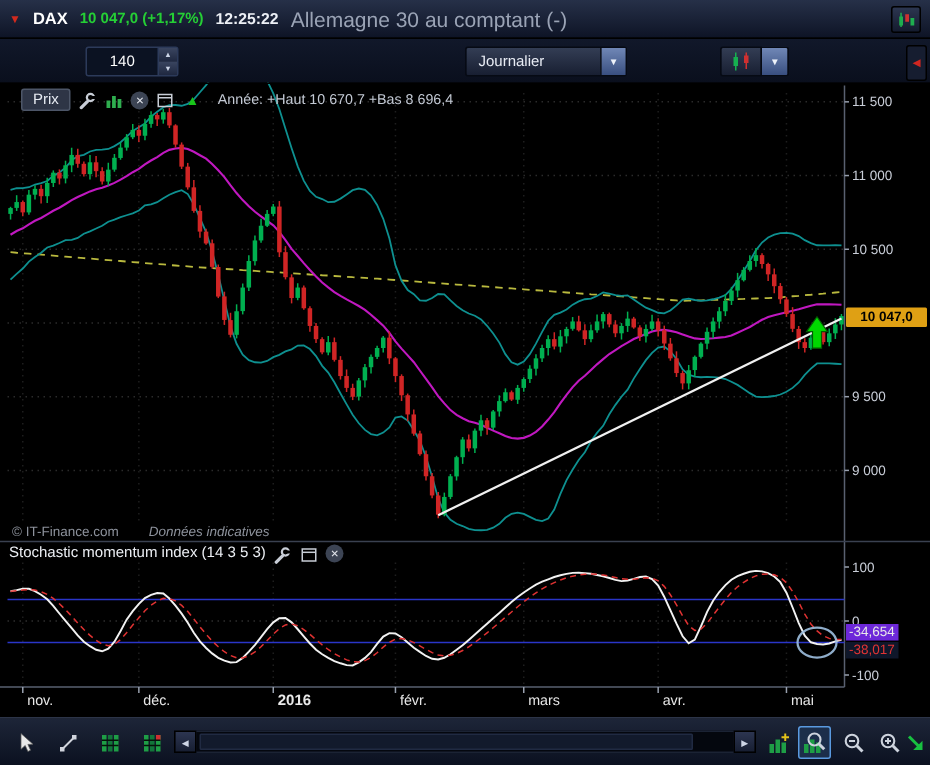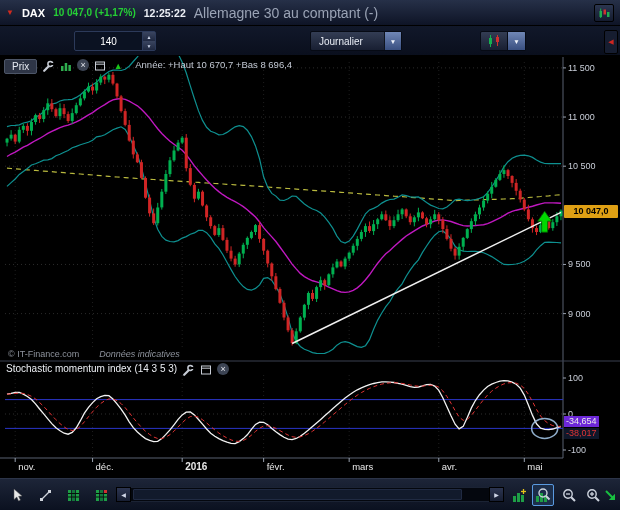--- a/index.html
+++ b/index.html
@@ -15,21 +15,21 @@
   .quote{color:#25cf35;font-weight:bold;font-size:10px}
   .time{color:#eceff5;font-weight:bold;font-size:10.5px}
   .desc{color:#9aa3b5;font-size:14px}
   .tb-right{margin-left:auto;display:flex;align-items:center}
   .mini-btn{width:20px;height:18px;background:linear-gradient(#2c3650,#141b2e);
     border:1px solid #000;border-radius:2px;display:flex;align-items:center;justify-content:center}
 
   
   .toolbar2{position:absolute;left:0;top:26px;width:620px;height:30px;z-index:5;
     background:linear-gradient(#11182a,#0a0f1d);border-bottom:1px solid #000}
-  .spin{position:absolute;left:74px;top:5px;width:82px;height:20px;background:#0b1222;
+  .spin{position:absolute;left:57px;top:5px;width:62px;height:20px;background:#0b1222;
     border:1px solid #2c3a5a;display:flex;border-radius:2px}
   .spin input{flex:1;min-width:0;background:transparent;border:none;outline:none;color:#fff;
     font-size:10px;text-align:center;font-family:"Liberation Sans",sans-serif}
   .arrows{width:13px;display:flex;flex-direction:column;border-left:1px solid #2c3a5a}
   .arrows span{flex:1;font-size:5px;color:#cdd6e8;display:flex;align-items:center;justify-content:center;
     background:linear-gradient(#3a4560,#1f2840)}
   .dd{position:absolute;height:20px;top:5px;display:flex;align-items:stretch;border:1px solid #060a14;
     background:linear-gradient(#333d54,#181f32);border-radius:2px}
   .dd .lbl{color:#e8ecf4;font-size:10px;display:flex;align-items:center;padding:0 8px;flex:1;white-space:nowrap}
   .dd .car{width:17px;background:linear-gradient(#7087b6,#394f80);border-left:1px solid #10151f;
@@ -40,21 +40,21 @@
     border-radius:0 2px 2px 0;background:linear-gradient(#7087b6,#394f80);color:#eef2fa;font-size:6.5px;
     display:flex;align-items:center;justify-content:center}
   .side-toggle{position:absolute;left:604px;top:30px;width:14px;height:24px;z-index:6;background:#161d30;
     border:1px solid #000;border-radius:2px;display:flex;align-items:center;justify-content:center;
     color:#d02620;font-size:7px}
 
   
   .chart-bg{position:absolute;left:0;top:56px;width:620px;height:422px;background:#000;z-index:1}
   #chart-svg{position:absolute;left:0;top:0;z-index:2;pointer-events:none}
 
-  .price-header{position:absolute;left:4px;top:59px;z-index:3;display:flex;align-items:flex-start;gap:4px}
+  .price-header{position:absolute;left:14px;top:59px;z-index:3;display:flex;align-items:center;gap:4px}
   .panel-tab{background:#2e3546;border:1px solid #4d5668;border-radius:2px;color:#e6eaf1;
     font-size:10px;padding:0px 7px;line-height:13px}
   .hicon{width:14px;height:14px;display:inline-flex;align-items:center;justify-content:center}
   .hicon.close{width:12px;height:12px;border-radius:6px;background:#3c4454;color:#e3e6ec;
     font-size:9px;line-height:12px;justify-content:center}
   .hicon.green-up{color:#19c519;font-size:9px}
   .range-info{color:#c3c9d4;font-size:9.5px;margin-left:6px;white-space:nowrap}
 
   .copyright{position:absolute;left:8px;top:349px;z-index:3;color:#8d929c;font-size:9px}
   .copyright .it{font-style:italic;margin-left:20px}
@@ -445,21 +445,21 @@
 </div>
 
 <div class="toolbar2">
   <div class="spin">
     <input value="140" style="">
     <span class="arrows">
       <span>▲</span>
       <span>▼</span>
     </span>
   </div>
-  <div class="dd" style="left:310px;width:92px">
+  <div class="dd" style="left:310px;width:108px">
     <span class="lbl">Journalier</span>
     <span class="car">▼</span>
   </div>
   <span class="ctype">
     <svg width="16" height="14">
       <line x1="4.5" y1="1" x2="4.5" y2="13" stroke="#16b050" stroke-width="1"></line>
       <rect x="3" y="4" width="3" height="6" fill="#16b050"></rect>
       <line x1="11.5" y1="1" x2="11.5" y2="12" stroke="#d03030" stroke-width="1"></line>
       <rect x="10" y="3" width="3" height="5" fill="#d03030"></rect>
     </svg>

